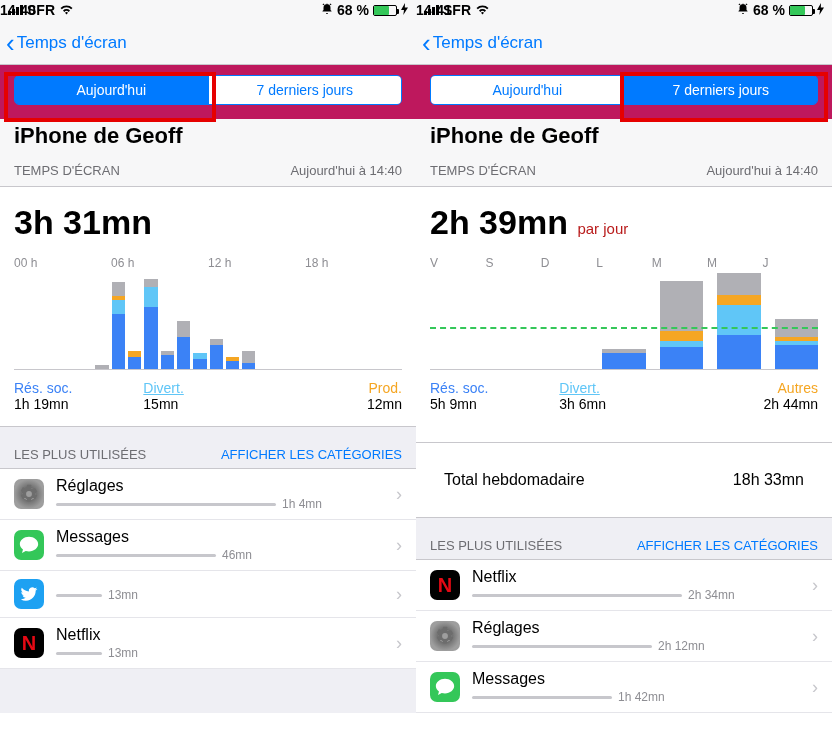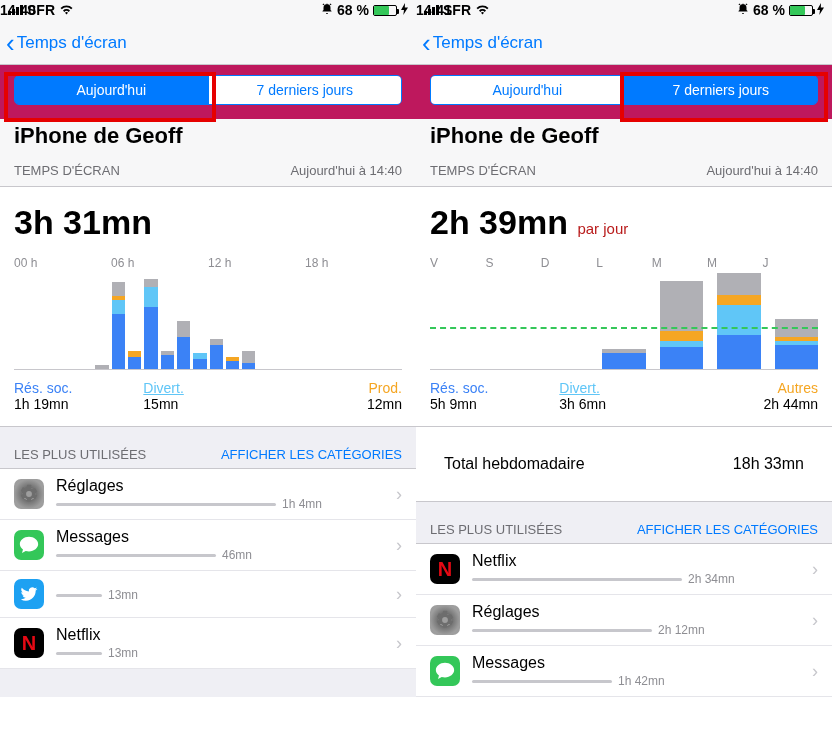--- a/index.html
+++ b/index.html
@@ -96,21 +96,21 @@
   .legend { display:flex; padding:10px 14px 14px; }
   .leg { flex:1; }
   .leg .t { font-size:14px; }
   .leg .v { font-size:14px; color:#000; }
   .leg.soc .t{color:#3b82f6;} .leg.div .t{color:#60c6f7;text-decoration:underline;}
   .leg.prod .t{color:#f5a623;} .leg.prod{text-align:right;}
   .leg.autres .t{color:#f5a623;} .leg.autres{text-align:right;}
   
   .weekrow {
     display:flex; justify-content:space-between; padding:28px;
-    border-top:1px solid #c8c7cc; font-size:16px;
+    border-top:1px solid #c8c7cc; font-size:16px;margin-top:16px;
   }
   
   .mu-head {
     display:flex; justify-content:space-between; align-items:flex-end;
     padding: 20px 14px 6px; font-size:13px; color:#6d6d72;
   }
   .mu-head a { color:#007aff; font-size:13px; }
   
   .app {
     background:#fff; display:flex; align-items:center; padding:8px 14px;

